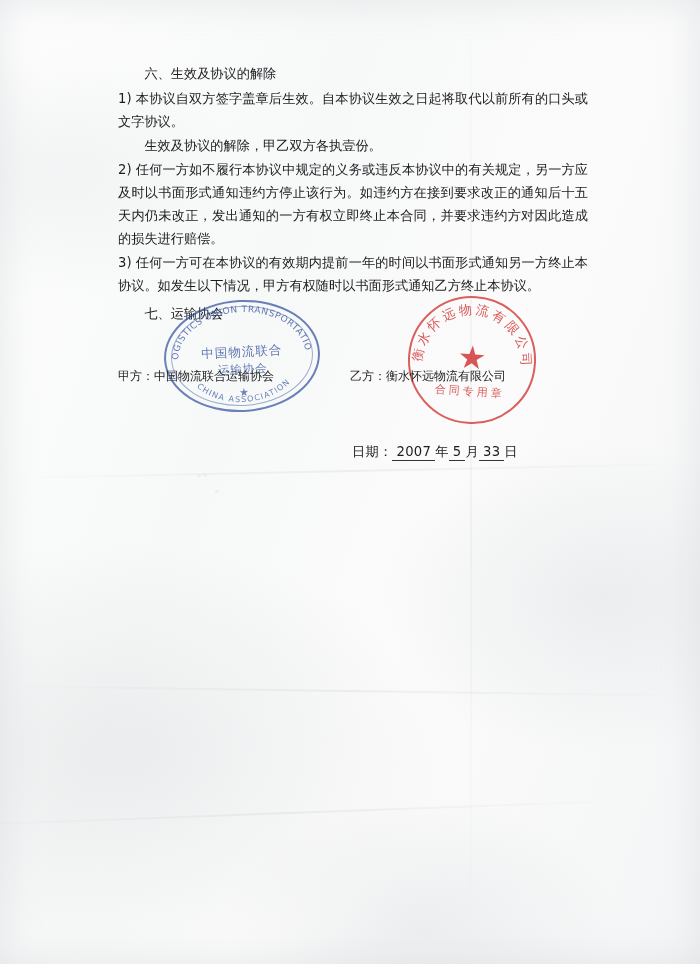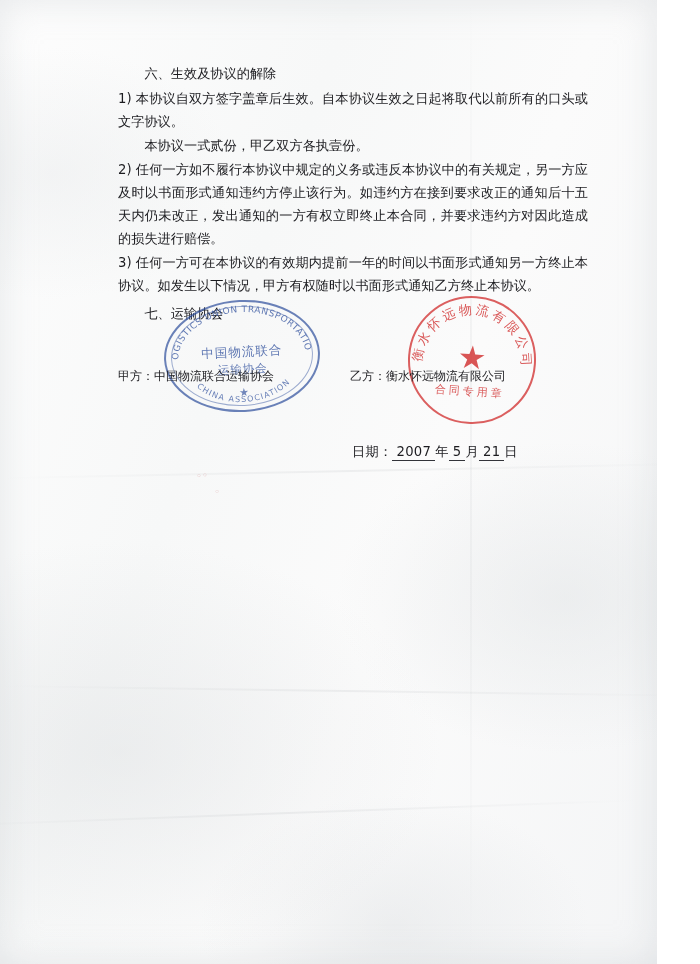--- a/index.html
+++ b/index.html
@@ -5,30 +5,29 @@
   html, body {
     margin: 0;
     padding: 0;
     background: #ffffff;
   }
   body {
     font-family: "DejaVu Sans", "Liberation Sans", sans-serif;
   }
   .page {
     position: relative;
-    width: 616px;
+    width: 700px;
     height: 964px;
     overflow: hidden;
     background:
       radial-gradient(ellipse 520px 340px at 18% 78%, rgba(216,219,221,0.40) 0%, rgba(255,255,255,0) 62%),
       radial-gradient(ellipse 380px 260px at 86% 62%, rgba(214,218,220,0.35) 0%, rgba(255,255,255,0) 60%),
       radial-gradient(ellipse 300px 200px at 60% 96%, rgba(208,212,215,0.30) 0%, rgba(255,255,255,0) 65%),
       radial-gradient(ellipse 260px 180px at 8% 18%, rgba(222,225,227,0.30) 0%, rgba(255,255,255,0) 70%),
       linear-gradient(110deg, #fdfdfd 0%, #f7f8f8 35%, #fbfbfb 60%, #f4f5f6 100%);
-    padding-left: 41px;
   }
   
   .crease {
     position: absolute;
     background: linear-gradient(90deg, rgba(0,0,0,0) 0%, rgba(150,155,160,0.13) 50%, rgba(0,0,0,0) 100%);
     pointer-events: none;
   }
   .crease.c1 { left: 0; top: 470px; width: 700px; height: 2px; transform: rotate(-1.2deg); }
   .crease.c2 { left: 0; top: 690px; width: 700px; height: 2px; transform: rotate(0.8deg); }
   .crease.c3 { left: -60px; top: 812px; width: 700px; height: 2px; transform: rotate(-2.1deg); }
@@ -204,21 +203,21 @@
   <div class="crease c2"></div>
   <div class="crease c3"></div>
   <div class="crease v1"></div>
 
   <div class="doc-body">
 
     <p class="section-heading">六、生效及协议的解除</p>
 
     <p class="para">1) 本协议自双方签字盖章后生效。自本协议生效之日起将取代以前所有的口头或文字协议。</p>
 
-    <p class="para indent2">本协议一式贰份，甲乙双方各执壹份。</p>
+    <p class="para indent2">生效及协议的解除，甲乙双方各执壹份。</p>
 
     <p class="para">2) 任何一方如不履行本协议中规定的义务或违反本协议中的有关规定，另一方应及时以书面形式通知违约方停止该行为。如违约方在接到要求改正的通知后十五天内仍未改正，发出通知的一方有权立即终止本合同，并要求违约方对因此造成的损失进行赔偿。</p>
 
     <p class="para">3) 任何一方可在本协议的有效期内提前一年的时间以书面形式通知另一方终止本协议。如发生以下情况，甲方有权随时以书面形式通知乙方终止本协议。</p>
 
     <div class="spacer-sm"></div>
 
     <p class="section-heading">七、运输协会</p>
 
   </div>
@@ -263,16 +262,16 @@
   <div class="sign-row">
     <div class="sign-a">
       <span>甲方：</span><span>中国物流联合运输协会</span>
     </div>
     <div class="sign-b">
       <span>乙方：</span><span>衡水怀远物流有限公司</span>
     </div>
   </div>
 
   <div class="date-row">
-    <span>日期：</span><span class="u">2007</span><span>年</span><span class="u">5</span><span>月</span><span class="u">21</span><span>日</span>
+    <span>日期：</span><span class="u">2007</span><span>年</span><span class="u">5</span><span>月</span><span class="u">33</span><span>日</span>
   </div>
 
 </div>
 
 </body></html>

